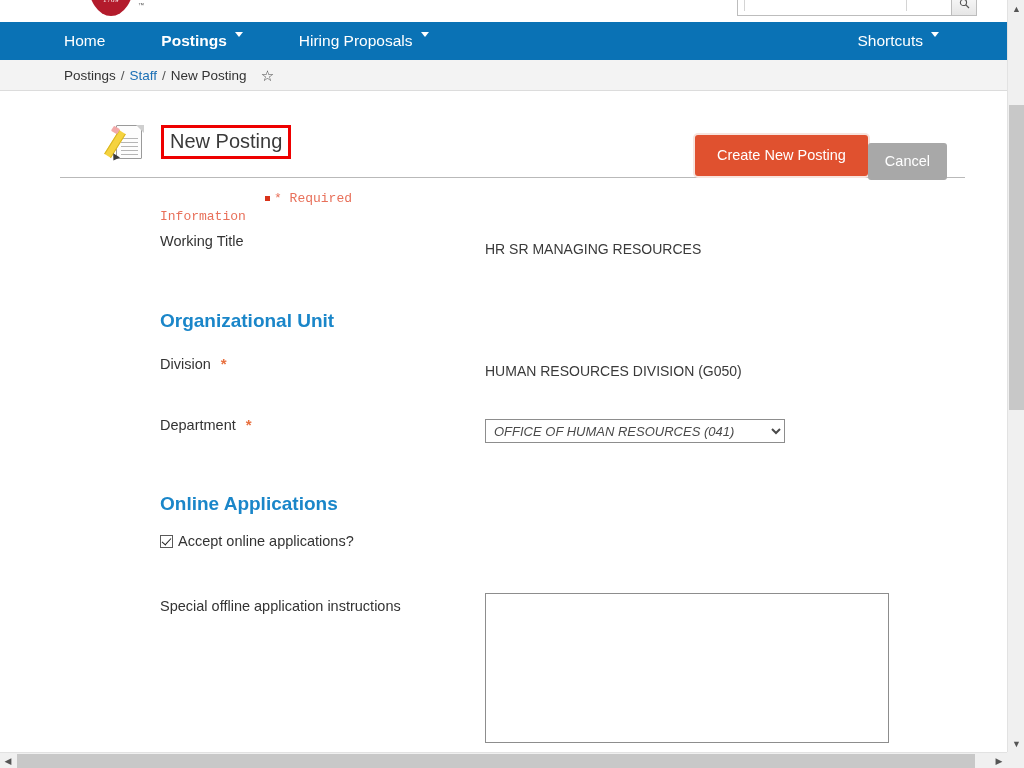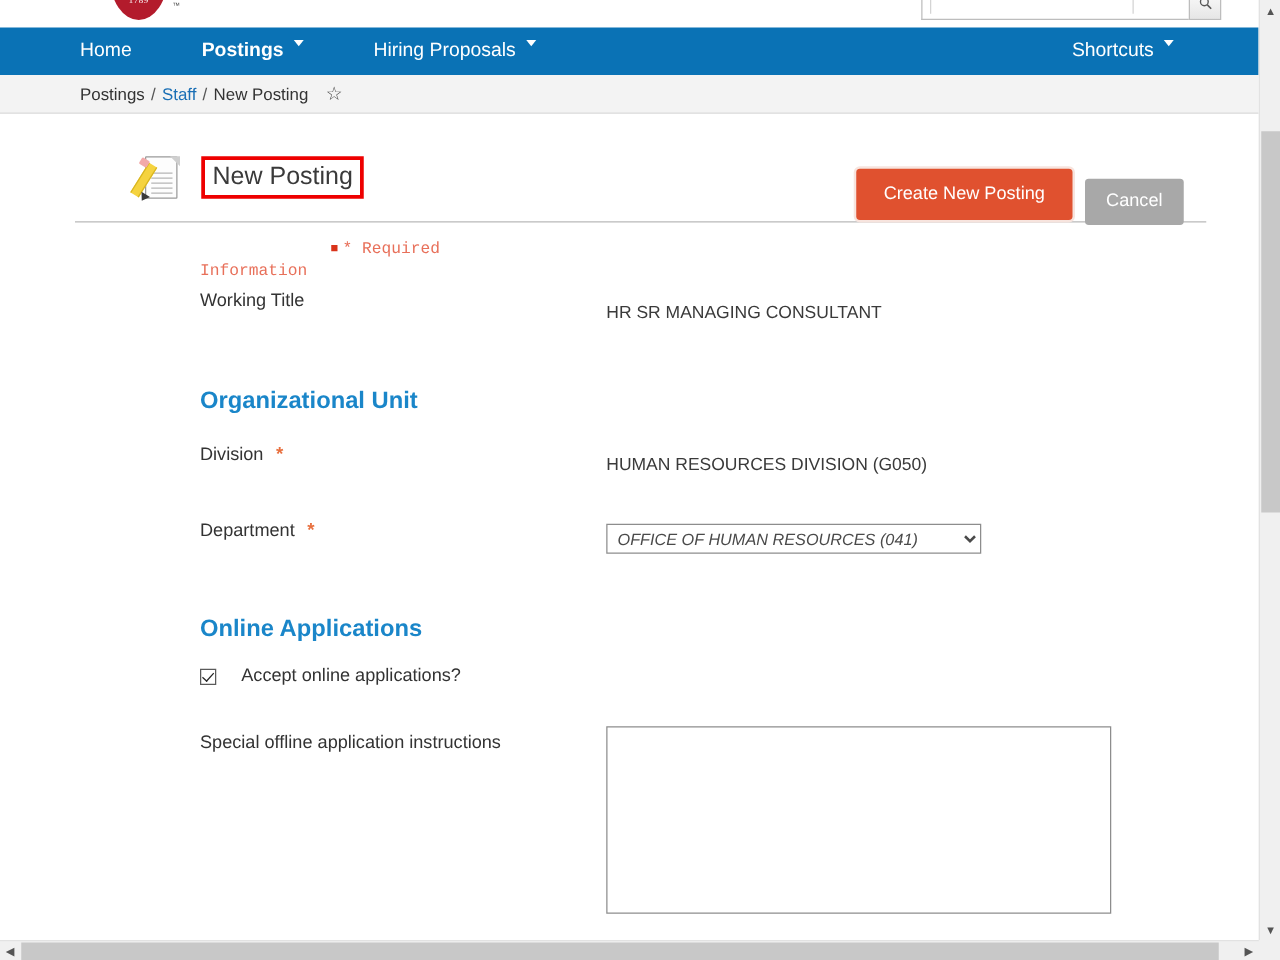--- a/index.html
+++ b/index.html
@@ -243,21 +243,20 @@
     font-size: 20px;
     color: #3a3a3a;
     line-height: 1.05;
     white-space: nowrap;
   }
 
   .head-actions {
     margin-left: auto;
     display: flex;
     align-items: flex-start;
-    gap: 10px;
     padding-top: 12px;
   }
   .btn {
     font-size: 14.5px;
     border: none;
     cursor: pointer;
     font-family: "Liberation Sans", sans-serif;
     border-radius: 3px;
     line-height: 1;
   }
@@ -348,22 +347,22 @@
     background: #ffffff;
     padding: 1px 4px;
     font-family: "Liberation Sans", sans-serif;
     font-style: italic;
   }
 
   .checkbox-row {
     display: flex;
     align-items: center;
     padding-left: 100px;
-    margin-bottom: 32px;
-    gap: 20px;
+    margin-bottom: 44px;
+    gap: 5px;
   }
   .cbx {
     width: 13px; height: 13px;
     border: 1px solid #5a5a5a;
     background: #fff;
     position: relative;
     flex: none;
     cursor: pointer;
   }
   .cbx::after {
@@ -539,21 +538,21 @@
       <div class="divider"></div>
 
       <div class="required-note">
         <span class="marker"></span><span>* Required Information</span>
       </div>
 
       <div class="form-area">
 
         <div class="row">
           <div class="row-label">Working Title</div>
-          <div class="row-value">HR SR MANAGING CONSULTANT</div>
+          <div class="row-value">HR SR MANAGING RESOURCES</div>
         </div>
 
         <div class="section-title">Organizational Unit</div>
 
 
         <div class="row">
           <div class="row-label">
             <span>Division</span>
             <span class="req-star">*</span>
           </div>

